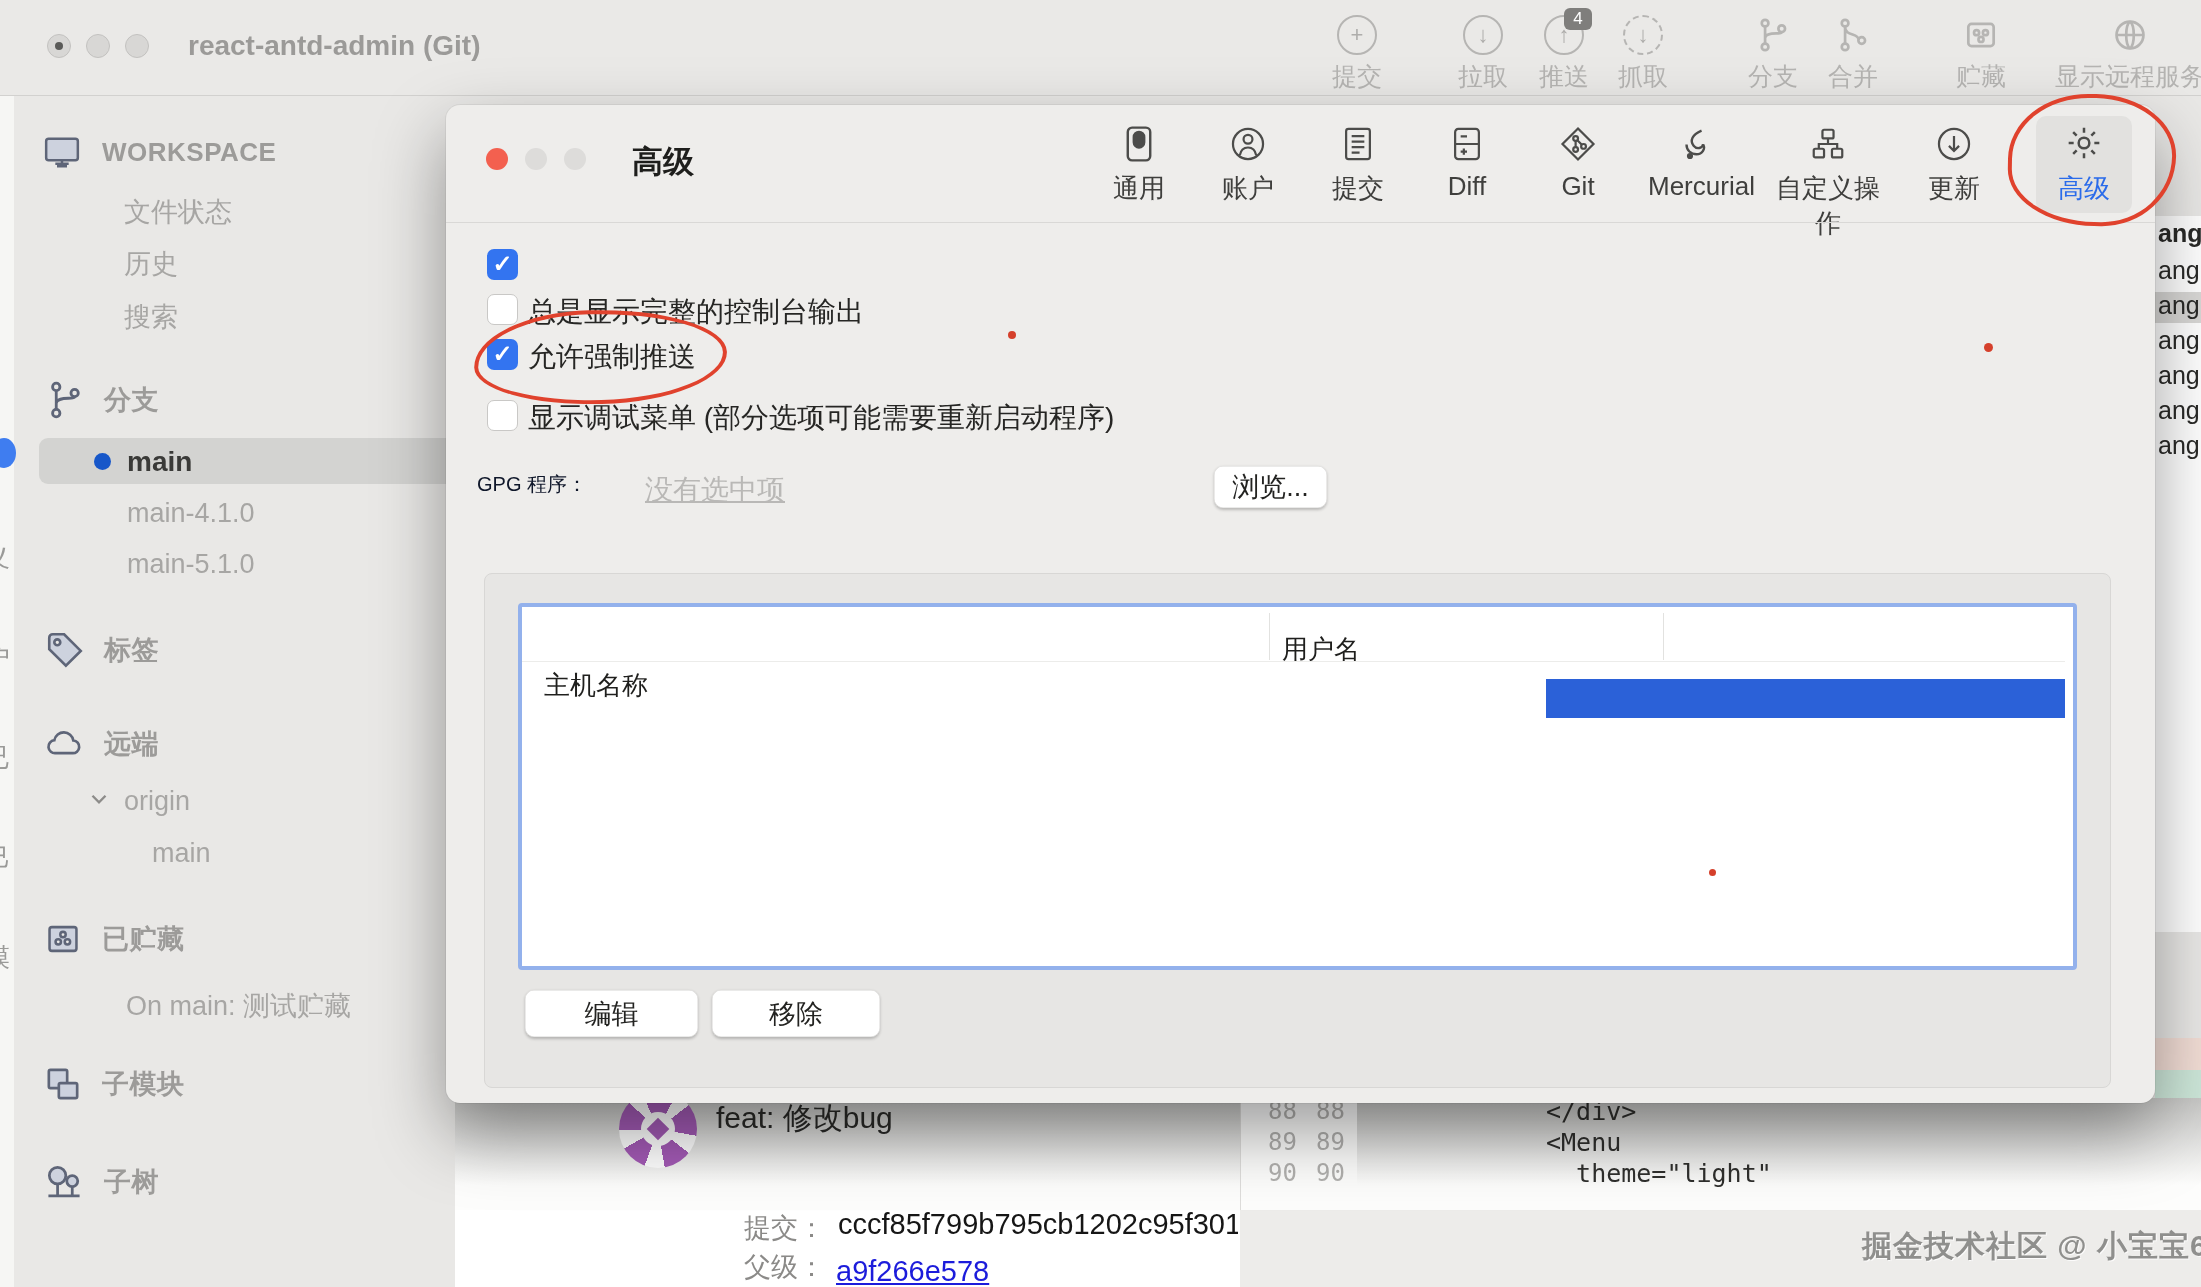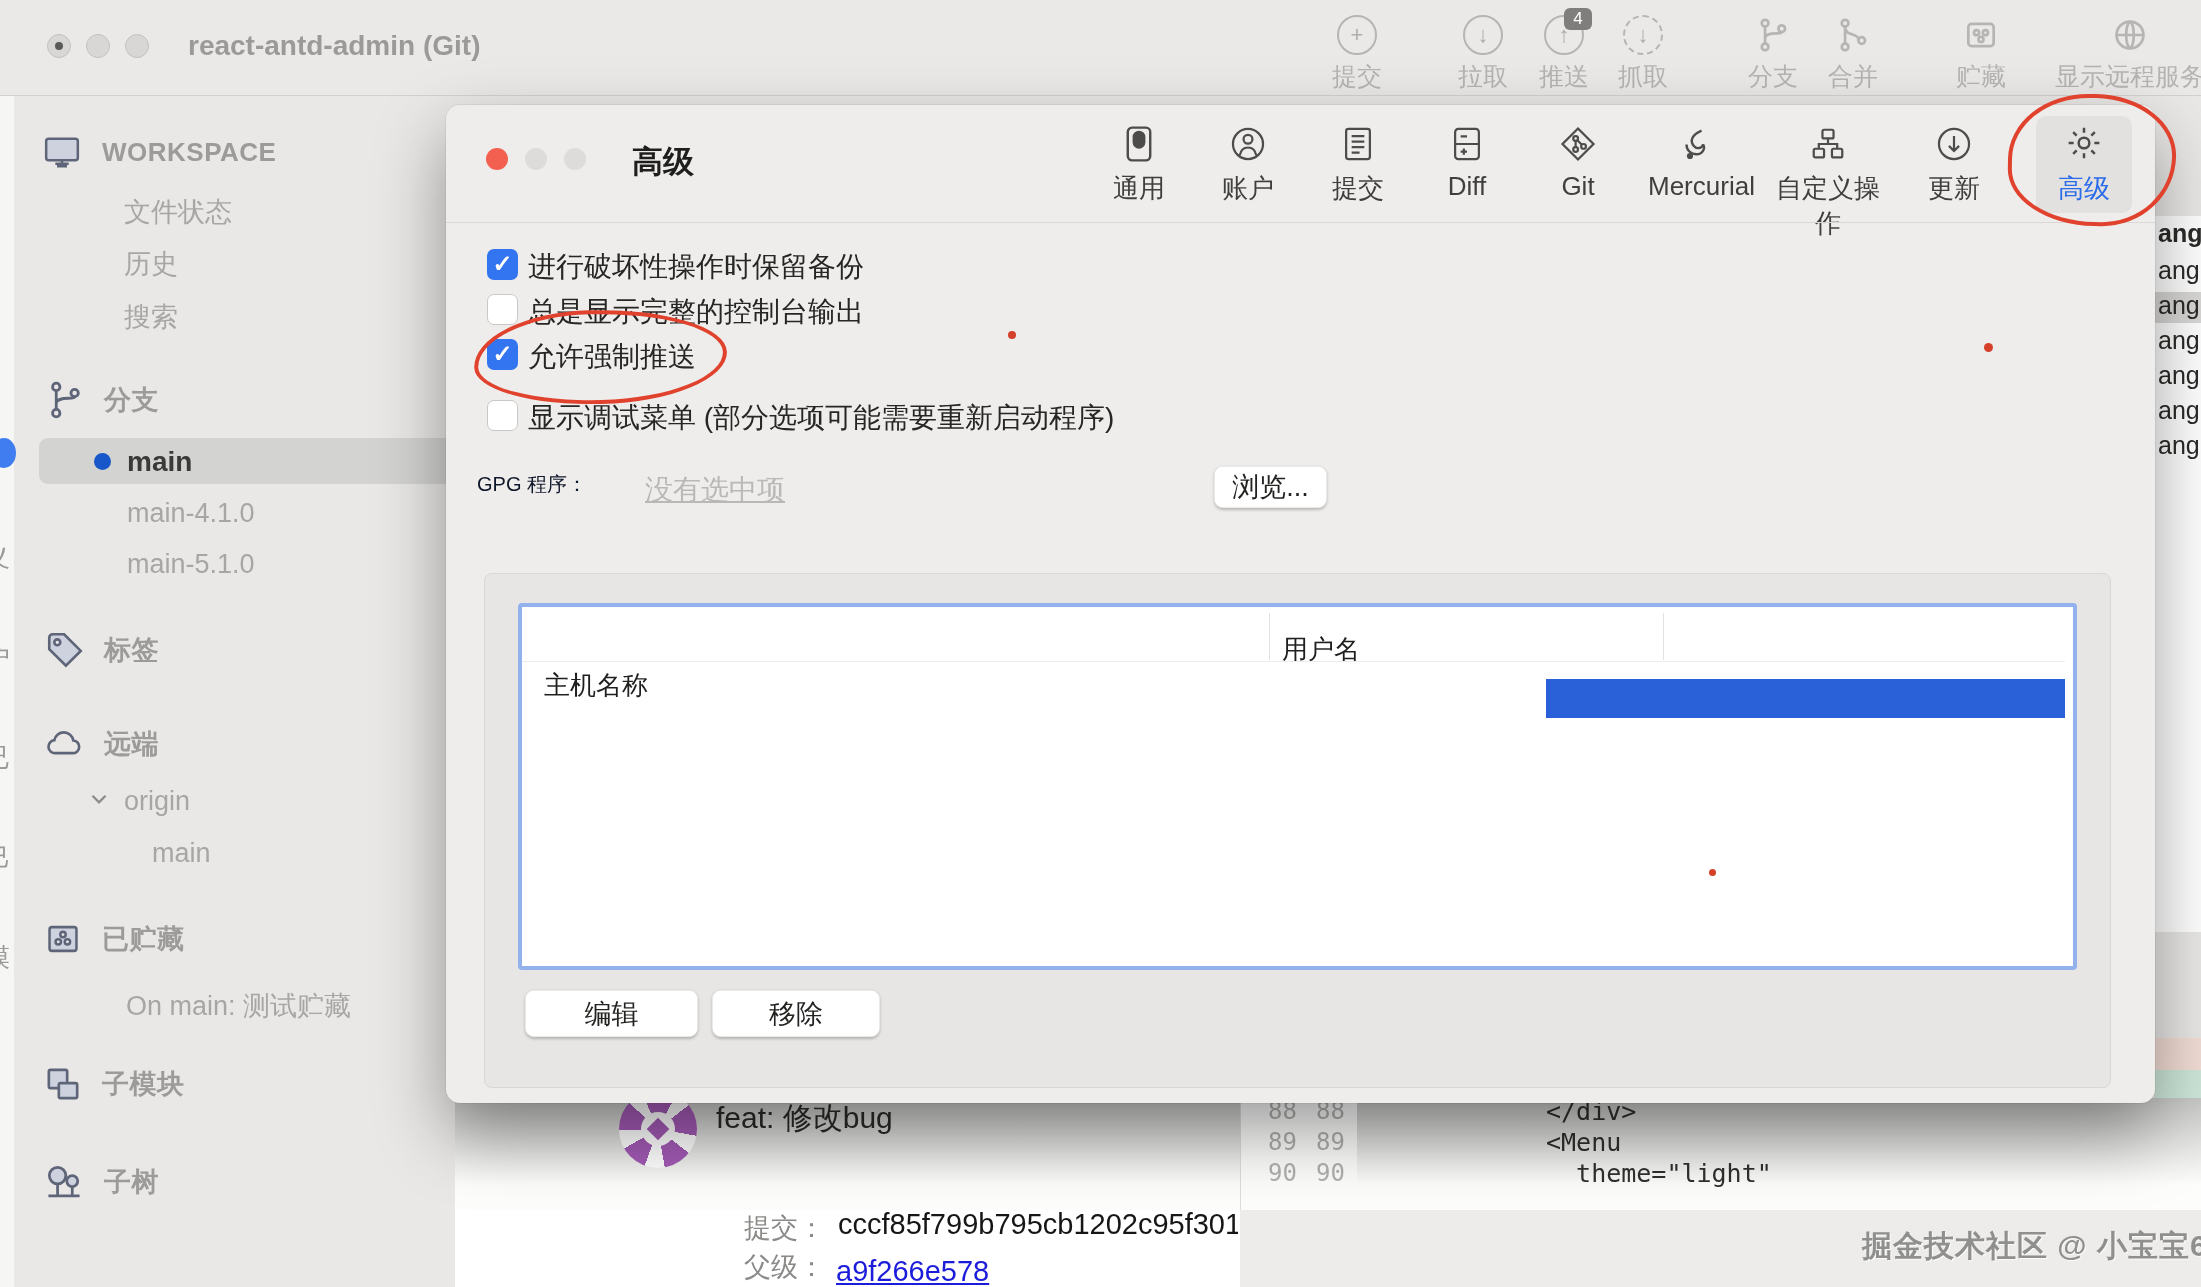--- a/index.html
+++ b/index.html
@@ -409,21 +409,20 @@
       <svg width="40" height="40" viewBox="0 0 24 24" fill="none" stroke="#4c4c4a" stroke-width="1.5">
         <circle cx="12" cy="12" r="3.2"></circle>
         <path d="M12 2.8v3 M12 18.2v3 M2.8 12h3 M18.2 12h3 M5.5 5.5l2.1 2.1 M16.4 16.4l2.1 2.1 M18.5 5.5l-2.1 2.1 M7.6 16.4l-2.1 2.1"></path>
       </svg>
     </div>
     <div class="tl2" style="color:#2a6bea;">高级</div>
   </div>
   <div class="tab-sep"></div>
 
   <div class="cb on" style="left:41px;top:144px;"><span>✓</span></div>
-  <div class="cb-label" style="left:82px;top:143px;">进行破坏性操作时保留备份</div>
 
   <div class="cb off" style="left:41px;top:189px;"></div>
   <div class="cb-label" style="left:82px;top:188px;">总是显示完整的控制台输出</div>
 
   <div class="cb on" style="left:41px;top:234px;"><span>✓</span></div>
   <div class="cb-label" style="left:82px;top:233px;">允许强制推送</div>
 
   <div class="cb off" style="left:41px;top:295px;"></div>
   <div class="cb-label" style="left:82px;top:294px;text-align:center;">显示调试菜单 (部分选项可能需要重新启动程序)</div>
 

